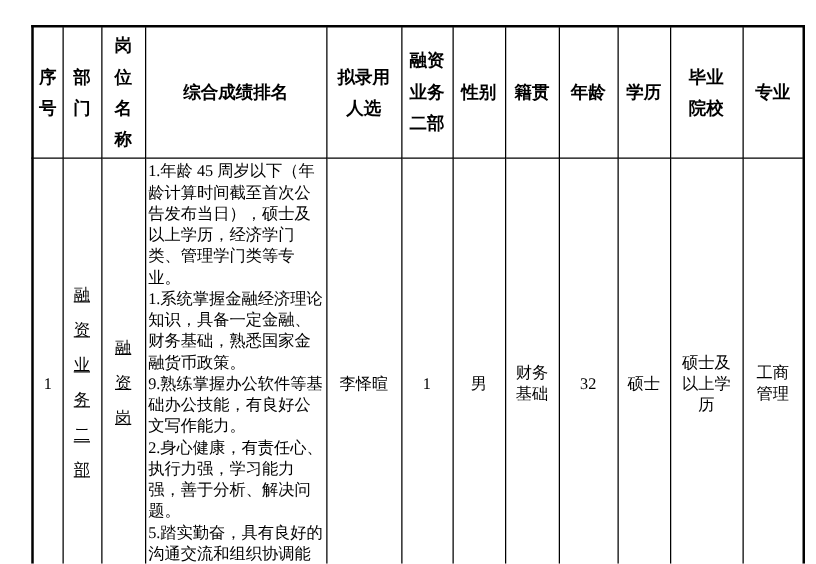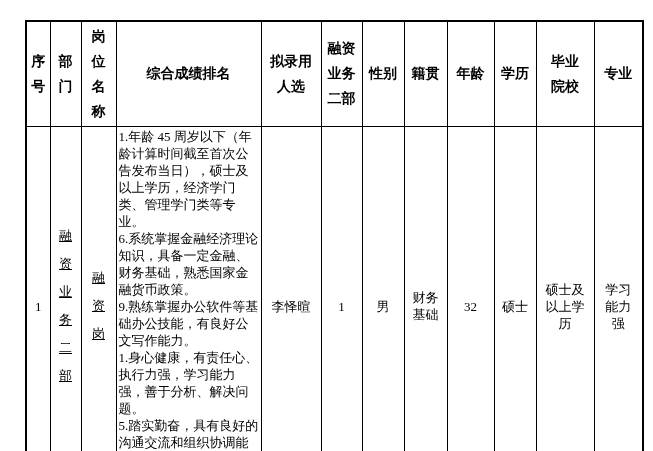--- a/index.html
+++ b/index.html
@@ -118,35 +118,35 @@
     <tr class="brow">
       <td>1</td>
       <td>
             <div class="vtext">融资业务二部</div>
           </td>
       <td>
             <div class="vtext">融资岗</div>
           </td>
       <td class="req">
         <p>1.年龄 45 周岁以下（年龄计算时间截至首次公告发布当日），硕士及以上学历，经济学门类、管理学门类等专业。</p>
-        <p>6.系统掌握金融经济理论知识，具备一定金融、财务基础，熟悉国家金融货币政策。</p>
+        <p>1.系统掌握金融经济理论知识，具备一定金融、财务基础，熟悉国家金融货币政策。</p>
         <p>9.熟练掌握办公软件等基础办公技能，有良好公文写作能力。</p>
-        <p>1.身心健康，有责任心、执行力强，学习能力强，善于分析、解决问题。</p>
+        <p>2.身心健康，有责任心、执行力强，学习能力强，善于分析、解决问题。</p>
         <p>5.踏实勤奋，具有良好的沟通交流和组织协调能力，拥有团队合作精神。</p>
       </td>
       <td>李怿暄</td>
       <td>1</td>
       <td>男</td>
       <td>
             <div class="w2">财务基础</div>
           </td>
       <td>32</td>
       <td>硕士</td>
       <td>
             <div class="w3">硕士及以上学历</div>
           </td>
       <td>
-            <div class="w2">学习能力强</div>
+            <div class="w2">工商管理</div>
           </td>
     </tr>
   </tbody>
     </table>
 </div>
 
 </body></html>

